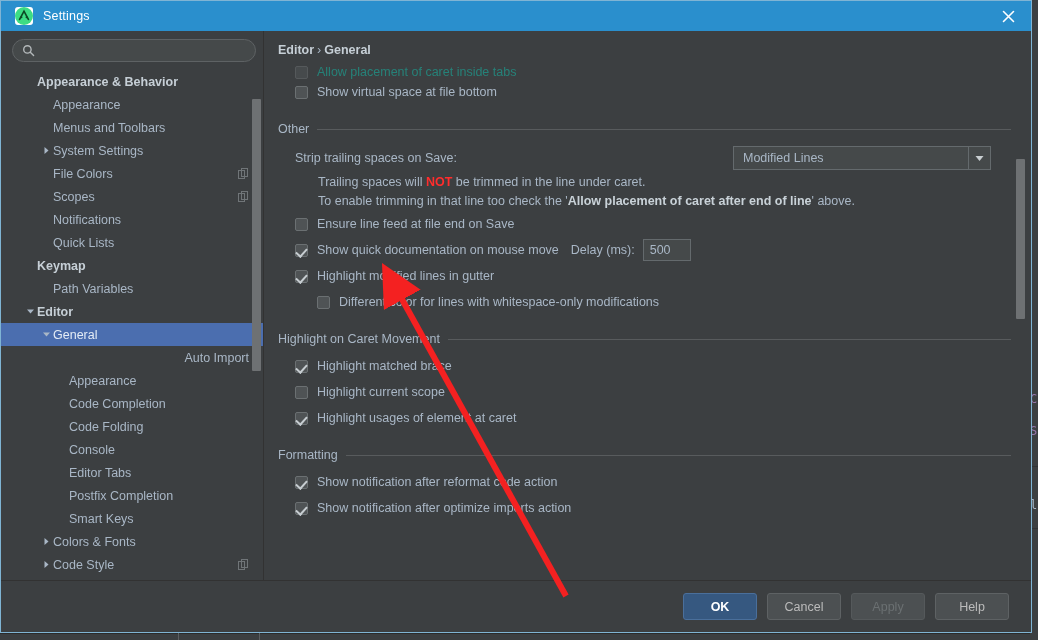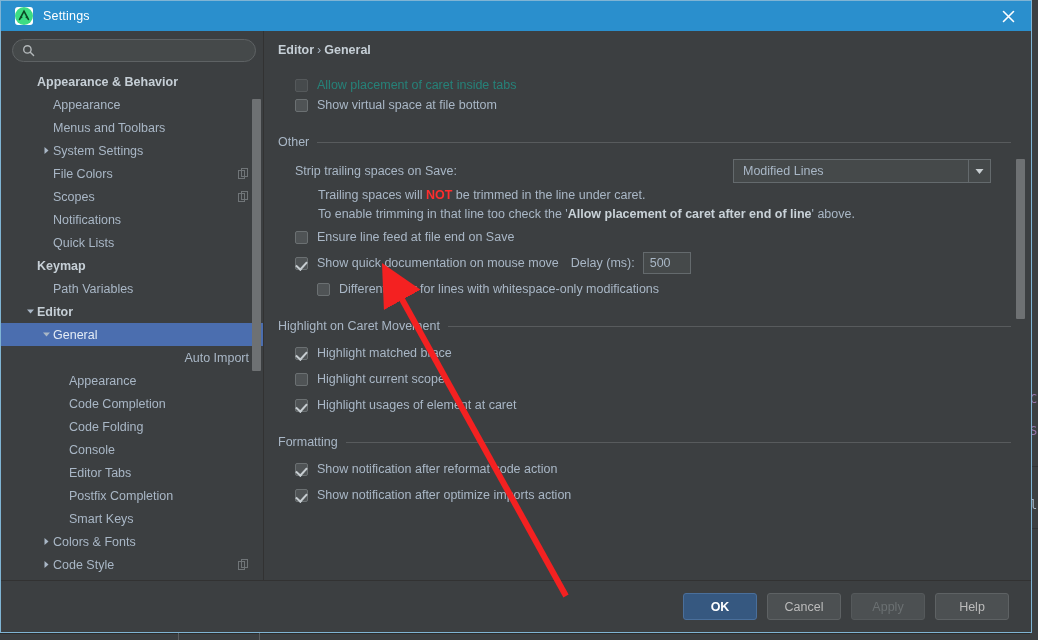--- a/index.html
+++ b/index.html
@@ -103,21 +103,20 @@
   .sb-scroll {
     position: absolute; right: 2px; width: 9px;
     background: #6e7173; border-radius: 1px;
   }
 
   
   .main {
     flex: 1 1 auto; background: #3c3f41; position: relative;
     display: flex; flex-direction: column; min-width: 0;
     overflow: hidden;
-    gap: 13px;
   }
   .crumb {
     padding: 12px 0 6px 14px; font-size: 12.5px; font-weight: bold;
     color: #c6cfd6; flex: 0 0 auto;
   }
   .crumb .sep { font-weight: normal; color: #a9b7c6; margin: 0 3px; }
 
   .content {
     flex: 1 1 auto; position: relative; overflow: hidden;
     padding-left: 14px; padding-right: 20px;
@@ -417,20 +416,24 @@
           <div class="row" style="margin-left:17px;">
             <span class="chk"></span>
             <span class="lbltxt">Ensure line feed at file end on Save</span>
           </div>
           <div class="row" style="margin-left:17px;">
             <span class="chk checked"></span>
             <span class="lbltxt">Show quick documentation on mouse move</span>
             <span class="delay-label">Delay (ms):</span>
             <input class="delay-field" value="500" style="">
           </div>
+          <div class="row" style="margin-left:17px;">
+            <span class="chk checked"></span>
+            <span class="lbltxt">Highlight modified lines in gutter</span>
+          </div>
           <div class="row" style="margin-left:39px;">
             <span class="chk"></span>
             <span class="lbltxt">Different color for lines with whitespace-only modifications</span>
           </div>
           <div class="section">
             <span class="stitle">Highlight on Caret Movement</span>
             <span class="sline"></span>
           </div>
           <div class="row" style="margin-left:17px;">
             <span class="chk checked"></span>

